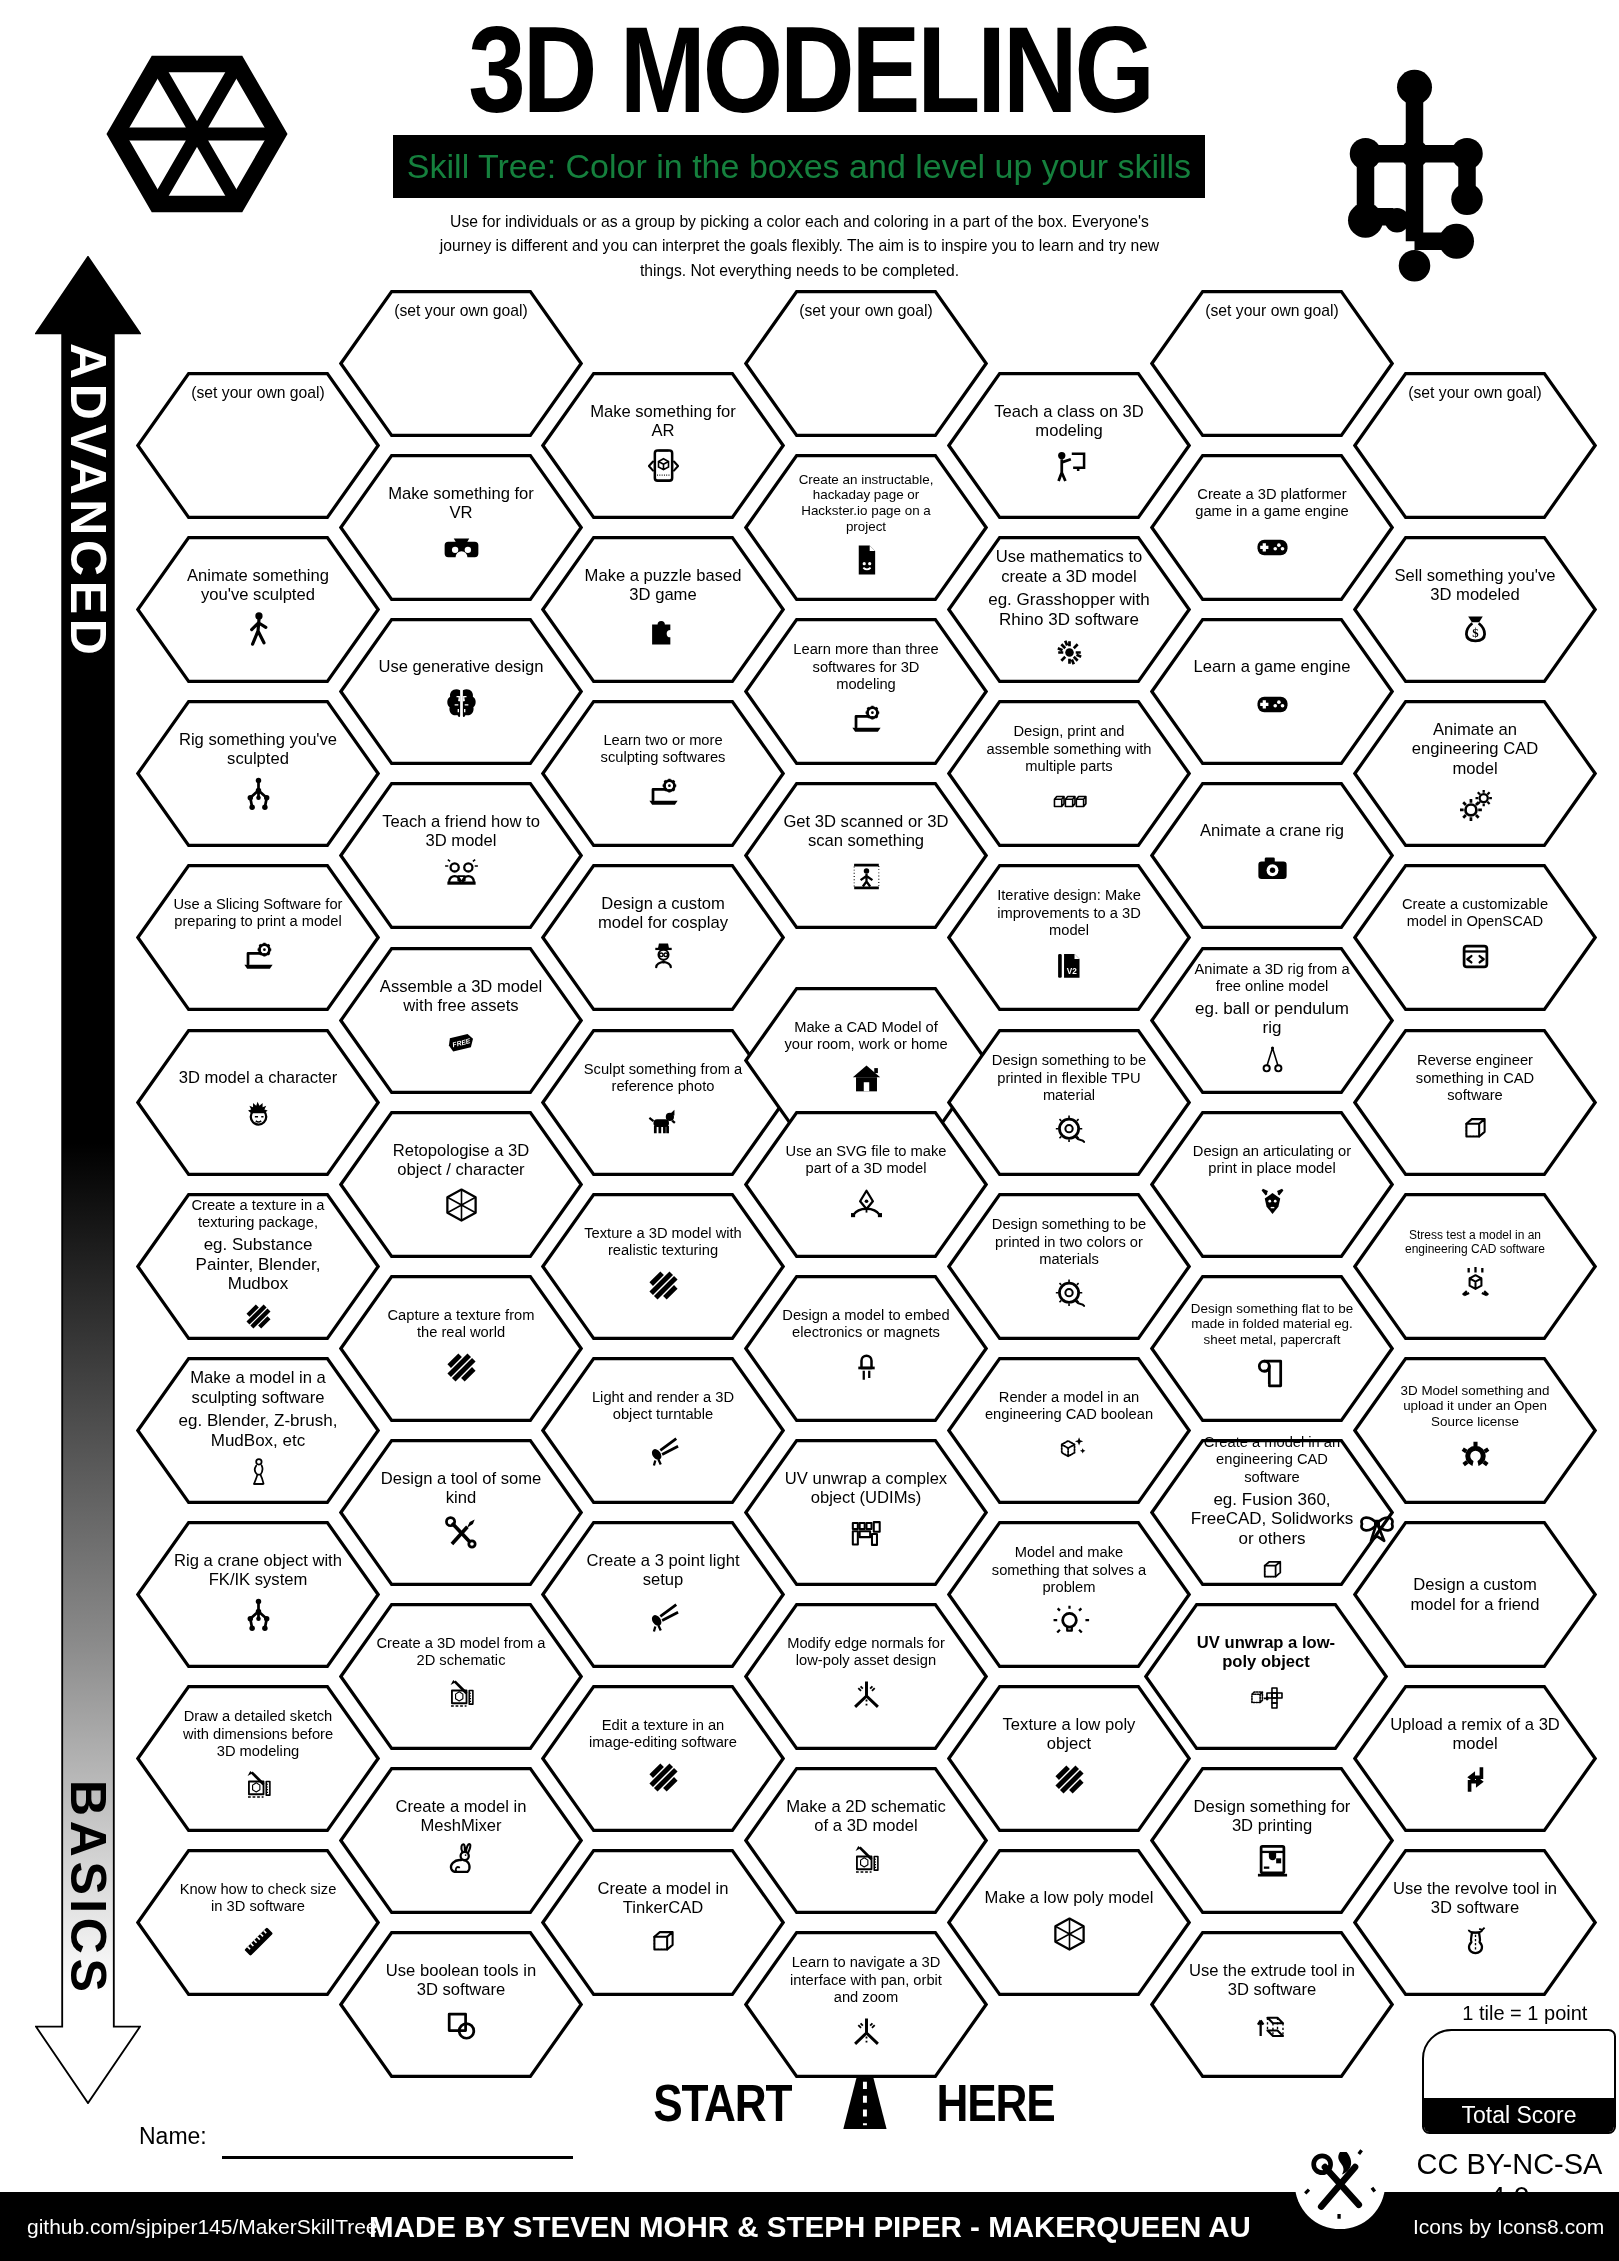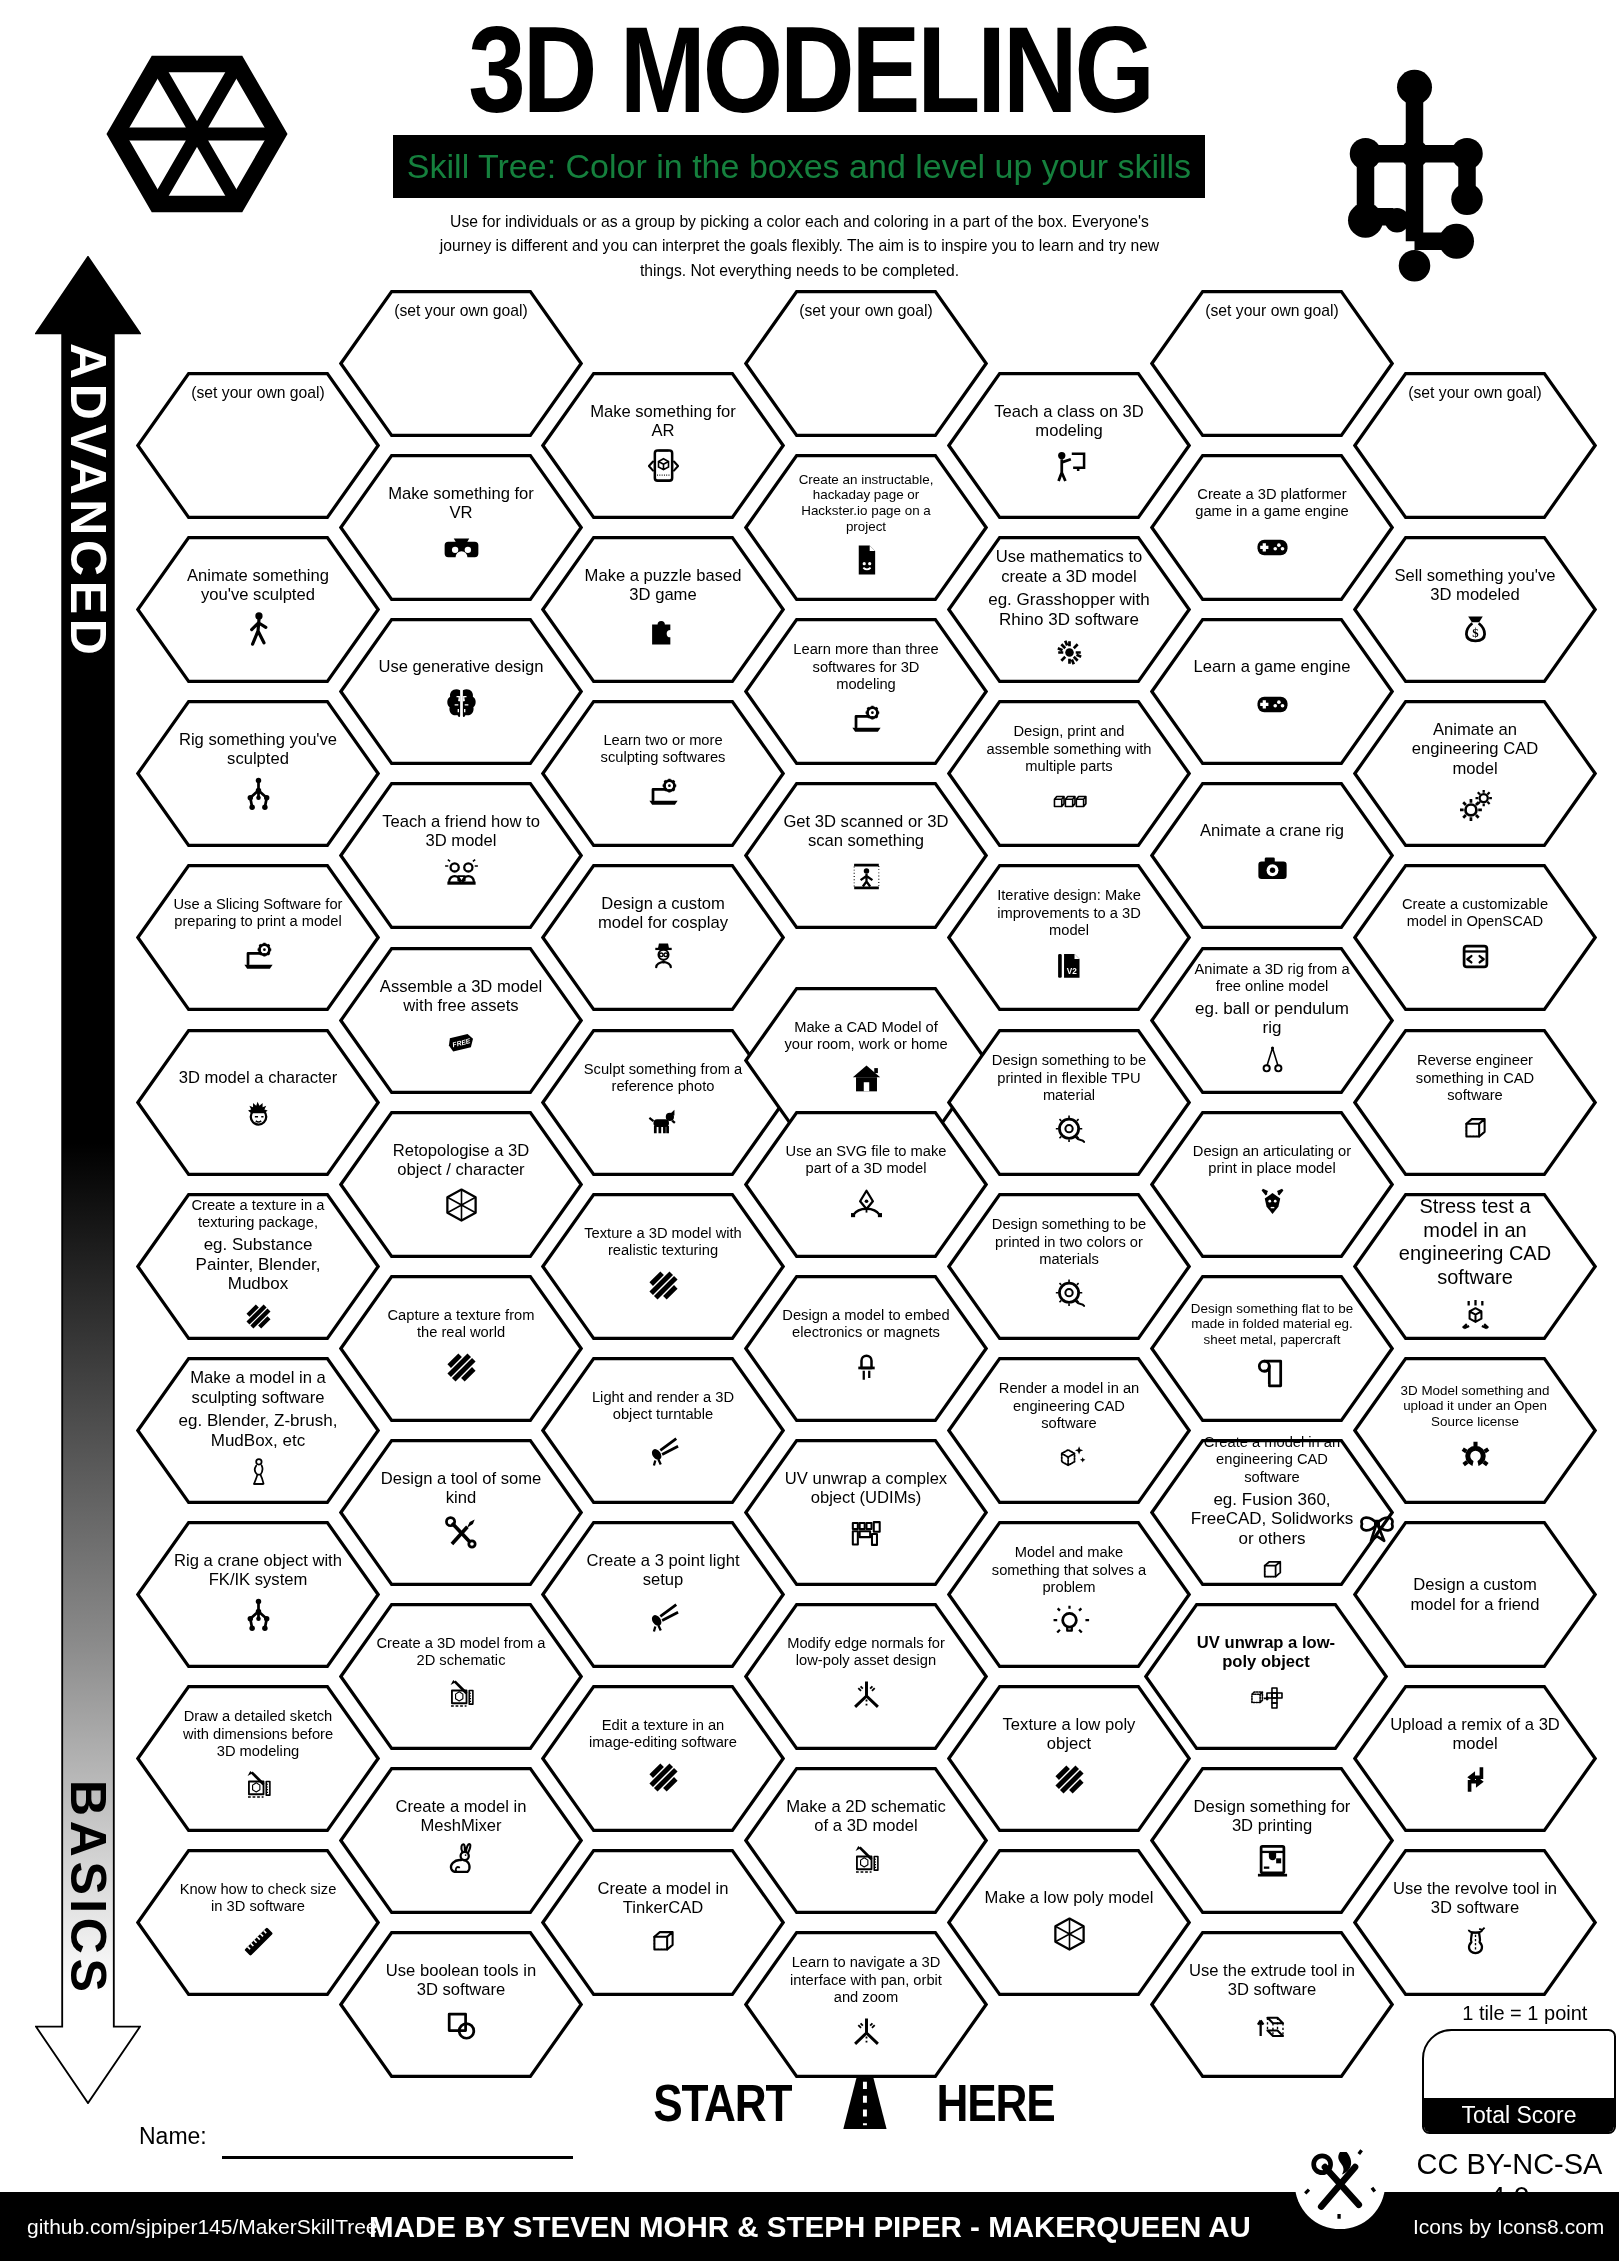--- a/index.html
+++ b/index.html
@@ -770,21 +770,21 @@
               <path d="M44 12 v6 M44 64 v6 M15 41 h6 M67 41 h6 M23 20 l4 4 M61 58 l4 4 M65 20 l-4 4 M27 58 l-4 4" stroke="#000" stroke-width="3.5"></path>
               <path d="M58 59 C66 69 72 63 77 70" stroke="#000" fill="none" stroke-linecap="round" stroke-linejoin="round" stroke-width="4.5"></path>
             </svg></span>
         </div>
       </div>
       <div class="hex" style="left: 947px; top: 1357px;">
         <svg class="hexborder" viewBox="0 0 530 320">
           <polygon points="114,3.5 416,3.5 526.5,160 416,316.5 114,316.5 3.5,160" fill="#fff" stroke="#000" stroke-width="7"></polygon>
         </svg>
         <div class="hex-content">
-          <div class="hex-label" style="font-size:14.7px">Render a model in an engineering CAD software</div>
+          <div class="hex-label" style="font-size:14.7px">Render a model in an engineering CAD boolean</div>
           <span class="hex-icon"><svg viewBox="0 0 90 90" width="41" height="41">
               <path d="M28 34 l14 -8 14 8 v18 l-14 8 -14 -8 Z M28 34 l14 8 14 -8 M42 42 V60" stroke="#000" fill="none" stroke-linecap="round" stroke-linejoin="round" stroke-width="4" stroke-dasharray="3 3"></path>
               <path d="M66 18 l2.5 6.5 6.5 2.5 -6.5 2.5 -2.5 6.5 -2.5 -6.5 -6.5 -2.5 6.5 -2.5 Z" fill="#000"></path>
               <path d="M74 42 l1.8 4.2 4.2 1.8 -4.2 1.8 -1.8 4.2 -1.8 -4.2 -4.2 -1.8 4.2 -1.8 Z" fill="#000"></path>
             </svg></span>
         </div>
       </div>
       <div class="hex" style="left: 947px; top: 1521px;">
         <svg class="hexborder" viewBox="0 0 530 320">
           <polygon points="114,3.5 416,3.5 526.5,160 416,316.5 114,316.5 3.5,160" fill="#fff" stroke="#000" stroke-width="7"></polygon>
@@ -1038,21 +1038,21 @@
               <path d="M25 30 l12 -10 h28 l-12 10 M53 30 l12 -10 v28 l-12 10" stroke="#000" fill="none" stroke-linecap="round" stroke-linejoin="round" stroke-width="4.5"></path>
               <path d="M25 30 v28 M25 58 h28" stroke="#000" stroke-width="3" stroke-dasharray="3 4"></path>
             </svg></span>
         </div>
       </div>
       <div class="hex" style="left: 1353px; top: 1193px;">
         <svg class="hexborder" viewBox="0 0 530 320">
           <polygon points="114,3.5 416,3.5 526.5,160 416,316.5 114,316.5 3.5,160" fill="#fff" stroke="#000" stroke-width="7"></polygon>
         </svg>
         <div class="hex-content">
-          <div class="hex-label" style="font-size:20px">Stress test a model in an engineering CAD software</div>
+          <div class="hex-label" style="font-size:12px">Stress test a model in an engineering CAD software</div>
           <span class="hex-icon"><svg viewBox="0 0 90 90" width="41" height="41">
               <path d="M30 13 v10 M45 11 v12 M60 13 v10" stroke="#000" stroke-width="5"></path>
               <path d="M45 29 l13 7 v16 l-13 7 -13 -7 V36 Z M32 36 l13 7 13 -7 M45 43 v16" stroke="#000" fill="none" stroke-linecap="round" stroke-linejoin="round" stroke-width="4.5"></path>
               <path d="M26 64 l-9 8 M64 64 l9 8 M31 68 l-11 5 M59 68 l11 5" stroke="#000" stroke-width="5"></path>
             </svg></span>
         </div>
       </div>
       <div class="hex" style="left: 1353px; top: 1357px;">
         <svg class="hexborder" viewBox="0 0 530 320">
           <polygon points="114,3.5 416,3.5 526.5,160 416,316.5 114,316.5 3.5,160" fill="#fff" stroke="#000" stroke-width="7"></polygon>

